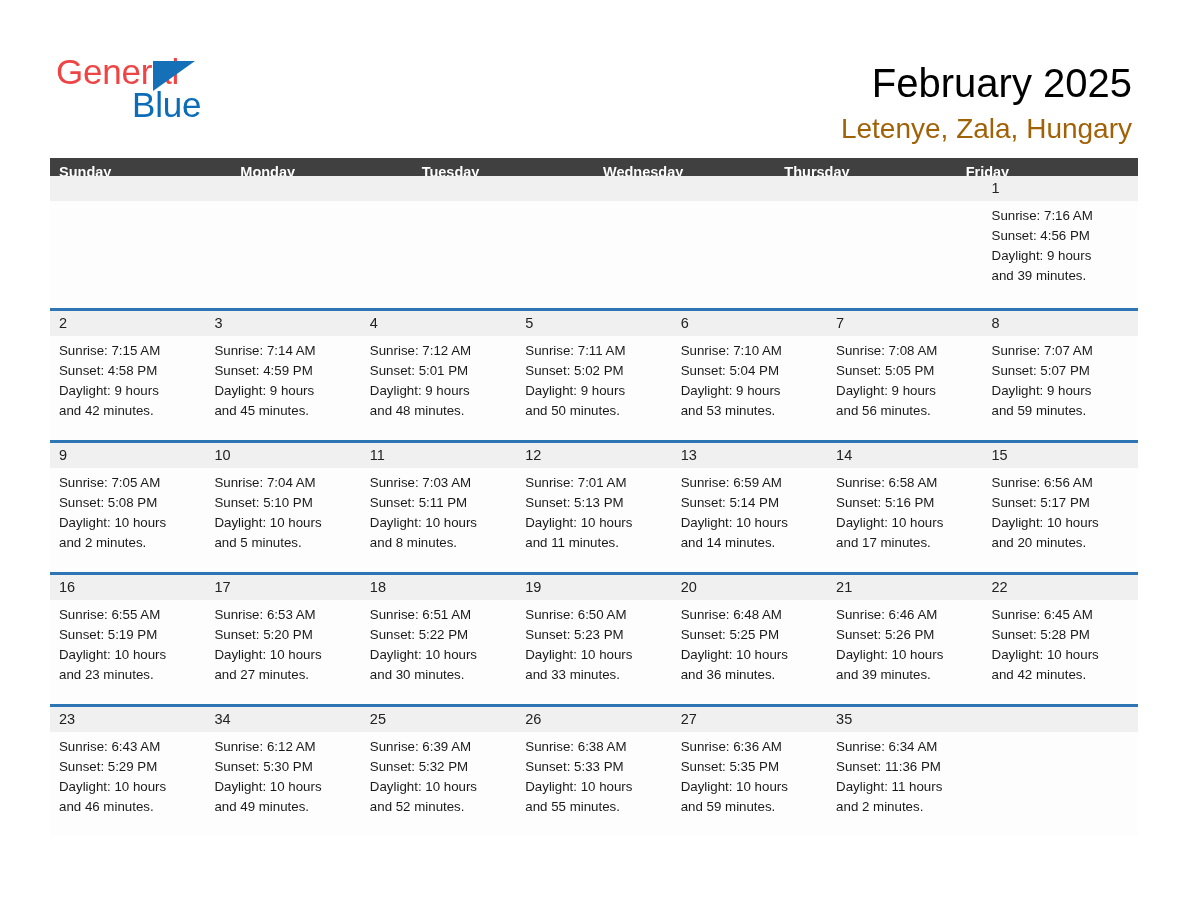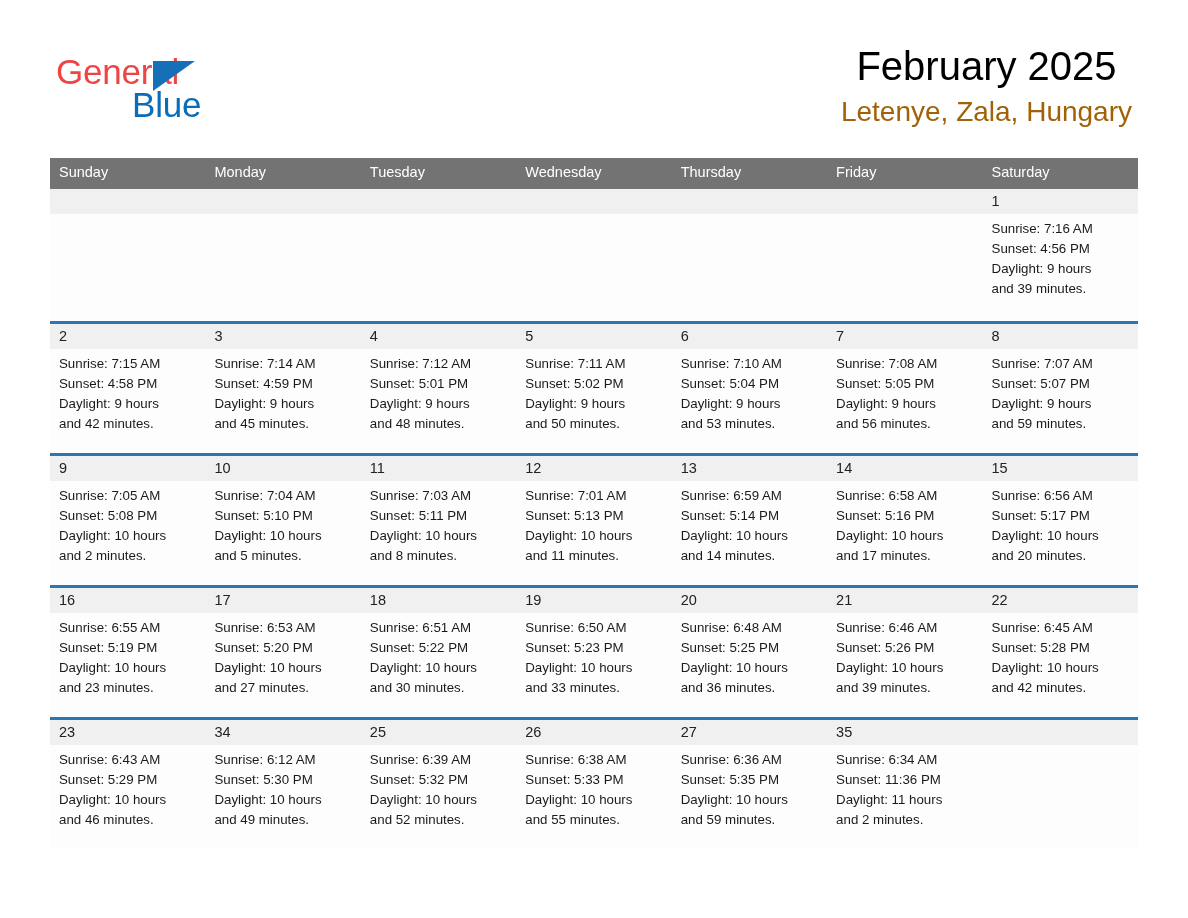--- a/index.html
+++ b/index.html
@@ -62,22 +62,22 @@
     top: 9px;
     width: 0;
     height: 0;
     border-top: 30px solid #1570b8;
     border-right: 42px solid transparent;
   }
 
   .title-block {
     position: absolute;
     right: 56px;
-    top: 41px;
-    text-align: center;
+    top: 58px;
+    text-align: right;
   }
   .cal-title {
     font-size: 40px;
     font-weight: normal;
     line-height: 50px;
     color: #000000;
     white-space: nowrap;
   }
   .cal-subtitle {
     font-size: 28px;
@@ -90,22 +90,23 @@
 
   
   .calendar {
     position: absolute;
     left: 50px;
     top: 158px;
     width: 1088px;
   }
   .weekday-row {
     display: flex;
-    background: #737373;
-    height: 31px;
+    background: #404040;
+    height: 18px;
+    font-weight: bold;
   }
   .weekday-cell {
     flex: 1 1 0;
     color: #ffffff;
     font-size: 14.5px;
     line-height: 29px;
     padding-left: 9px;
     box-sizing: border-box;
     white-space: nowrap;
     overflow: hidden;
@@ -172,21 +173,20 @@
   </div>
 
   <div class="calendar">
     <div class="weekday-row" id="weekday-row">
         <div class="weekday-cell">Sunday</div>
         <div class="weekday-cell">Monday</div>
         <div class="weekday-cell">Tuesday</div>
         <div class="weekday-cell">Wednesday</div>
         <div class="weekday-cell">Thursday</div>
         <div class="weekday-cell">Friday</div>
-        <div class="weekday-cell">Saturday</div>
       </div>
     <div id="weeks-container">
         <div class="week-row">
           <div class="day-cell empty">
             <div class="daynum-band"><span class="daynum"></span></div>
           </div>
           <div class="day-cell empty">
             <div class="daynum-band"><span class="daynum"></span></div>
           </div>
           <div class="day-cell empty">

